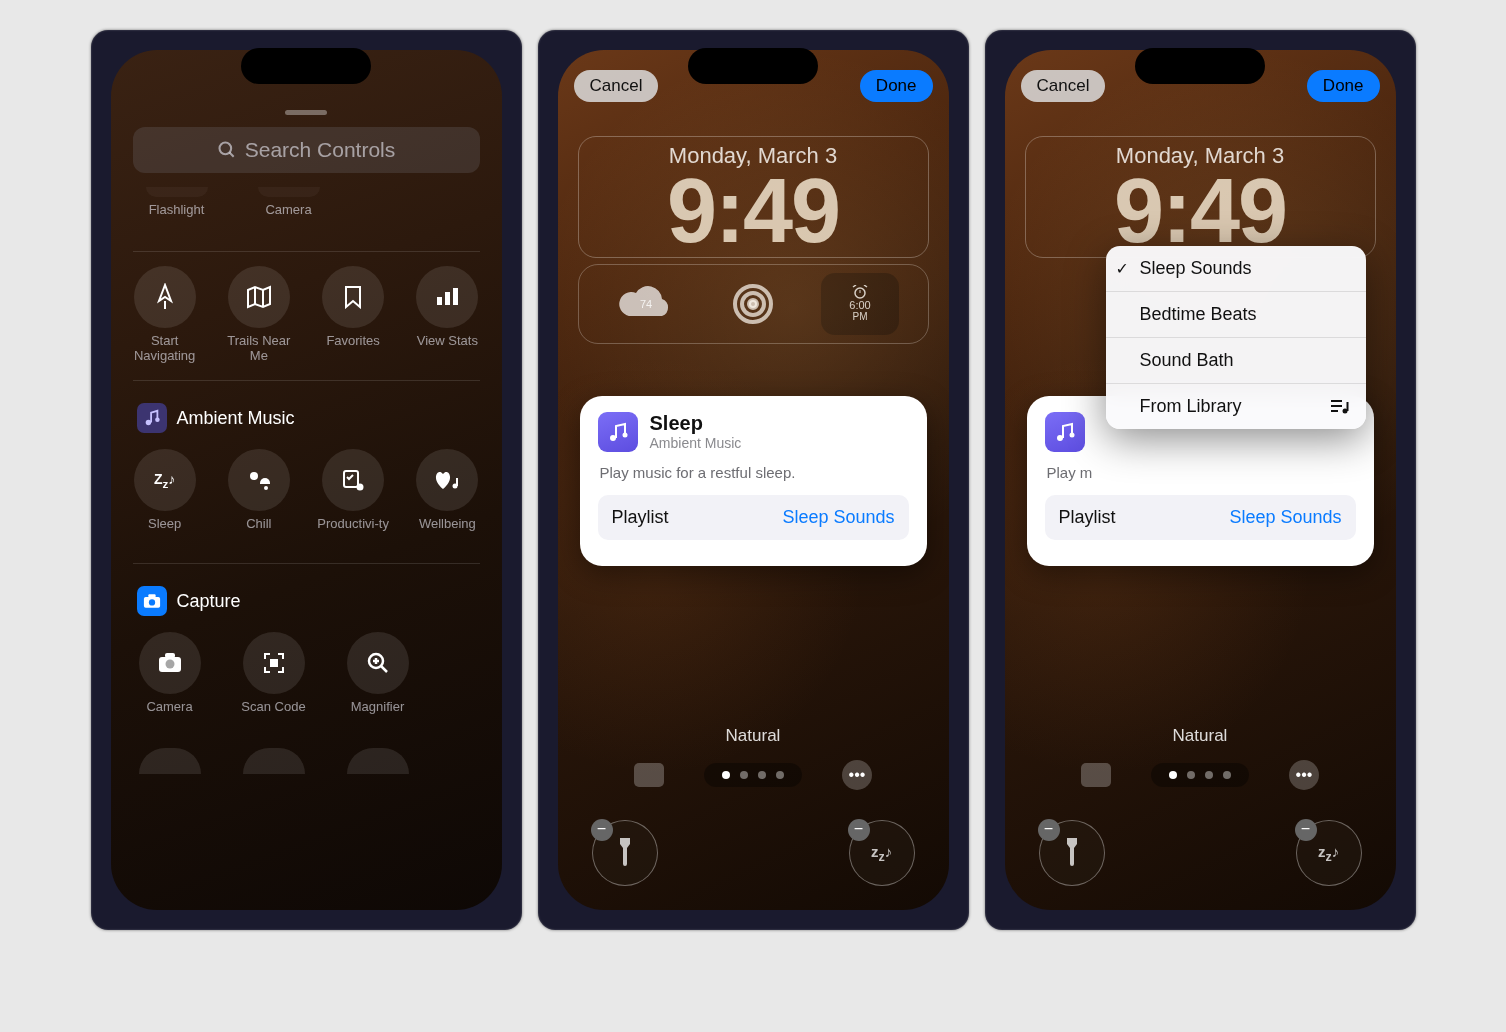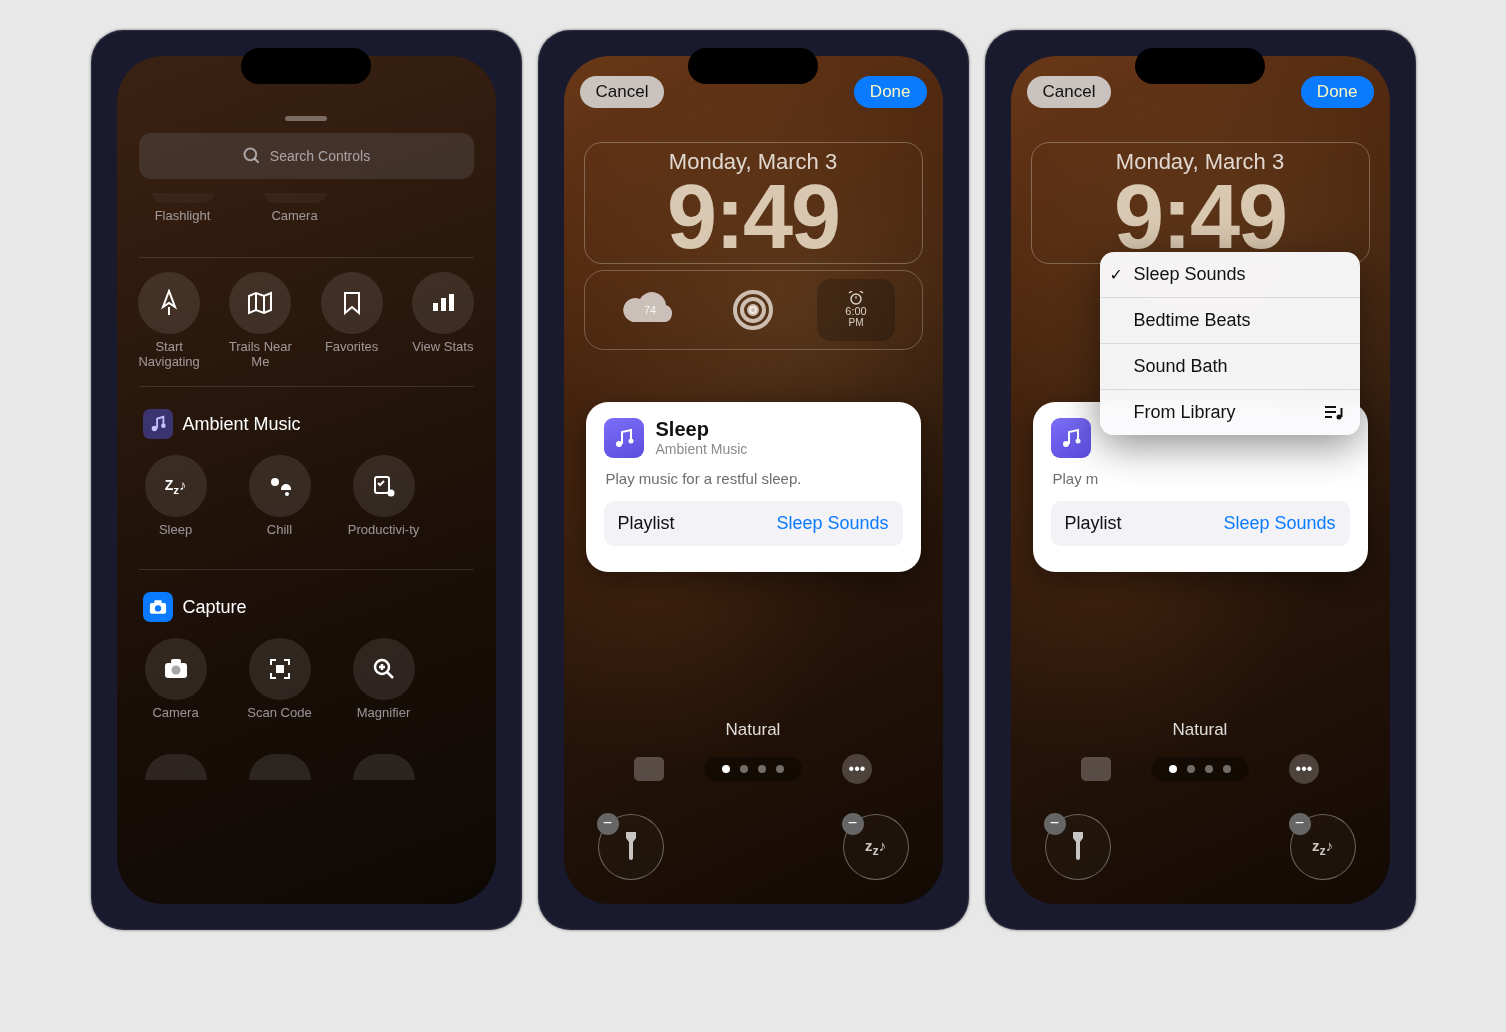--- a/index.html
+++ b/index.html
@@ -10,23 +10,23 @@
     padding: 30px 20px;
     justify-content: center;
     align-items: flex-start;
     width: 1506px;
     height: 1032px;
   }
 
   .phone {
     width: 431px;
     height: 900px;
-    border-radius: 32px;
+    border-radius: 17px;
     background: #1a1a2e;
-    padding: 26px;
+    padding: 20px;
     position: relative;
     box-shadow: 0 0 3px rgba(0,0,0,.5), inset 0 0 2px rgba(255,255,255,.3);
   }
   .screen {
     width: 100%;
     height: 100%;
     border-radius: 46px;
     overflow: hidden;
     position: relative;
     background: radial-gradient(ellipse at 30% 40%, #6b3a1a 0%, #3d2210 30%, #1a0f08 60%, #000 100%),
@@ -54,21 +54,21 @@
     width: 42px; height: 5px; background: rgba(255,255,255,.35);
     border-radius: 3px; margin: 60px auto 12px;
   }
   .search-bar {
     margin: 0 22px 14px;
     height: 46px;
     background: rgba(120,120,128,.24);
     border-radius: 12px;
     display: flex; align-items: center; justify-content: center;
     color: rgba(235,235,245,.6);
-    font-size: 14px;
+    font-size: 21px;
     gap: 8px;
   }
   .p1-row-partial {
     display: flex; gap: 32px; padding: 0 26px 10px;
   }
   .p1-row-partial .ctl .circle { opacity:.4; height:10px; overflow:hidden; border-radius: 0 0 20px 20px;}
   .ctl { display:flex; flex-direction:column; align-items:center; gap:6px; width:80px;}
   .ctl .circle {
     width: 62px; height:62px; border-radius:50%;
     background: rgba(255,255,255,.1);
@@ -95,21 +95,21 @@
   }
   .ls-screen::before{
     content:""; position:absolute; inset:0;
     background: radial-gradient(circle at 60% 30%, rgba(255,200,120,.12) 0%, transparent 40%),
                 radial-gradient(circle at 25% 60%, rgba(180,100,40,.15) 0%, transparent 35%);
     pointer-events:none;
   }
   .topbar { display:flex; justify-content:space-between; padding:20px 16px 0; position:relative; z-index:50;}
   .pill-btn { border-radius:18px; padding:6px 16px; font-size:17px; font-weight:500;}
   .btn-cancel { background:rgba(220,220,220,.85); color:#111;}
-  .btn-done { background:#0a7bff; color:#fef9c3;}
+  .btn-done { background:#0a7bff; color:#000000;}
   .ls-date-box {
     margin: 34px 20px 4px;
     border:1.5px solid rgba(255,255,255,.28);
     border-radius:18px;
     padding: 6px 10px 2px;
     text-align:center;
     color:rgba(255,255,255,.82);
   }
   .ls-date { font-size:22px; font-weight:500;}
   .ls-time { font-size:90px; font-weight:600; line-height:.95; letter-spacing:-2px; color:rgba(238,228,210,.85);}
@@ -323,20 +323,30 @@
       <div class="ctl">
         <div class="circle">
             <svg width="24" height="24" viewBox="0 0 24 24" stroke="#fff" stroke-width="2" fill="none">
               <rect x="3" y="3" width="14" height="16" rx="2"></rect>
               <path d="M6 9l2 2 4-4"></path>
               <circle cx="19" cy="19" r="2.5" fill="#fff"></circle>
             </svg>
           </div>
         <div class="label">Productivi-ty</div>
       </div>
+      <div class="ctl">
+        <div class="circle">
+            <svg width="26" height="22" viewBox="0 0 26 22" fill="#fff">
+              <path d="M9 20 C-4 10 4 -2 9 5 C14 -2 22 10 9 20Z"></path>
+              <circle cx="21" cy="17" r="2.5"></circle>
+              <line x1="23" y1="17" x2="23" y2="9" stroke="#fff" stroke-width="2"></line>
+            </svg>
+          </div>
+        <div class="label">Wellbeing</div>
+      </div>
     </div>
 
     <div class="divider"></div>
 
     <div class="section-hdr">
       <div class="badge" style="background:#0a7bff">
         <svg width="18" height="15" viewBox="0 0 20 16" fill="#fff">
             <rect x="1" y="3" width="18" height="12" rx="2"></rect>
             <circle cx="10" cy="9" r="3.5" fill="#0a7bff"></circle>
             <rect x="6" y="0" width="8" height="4" rx="1"></rect>

